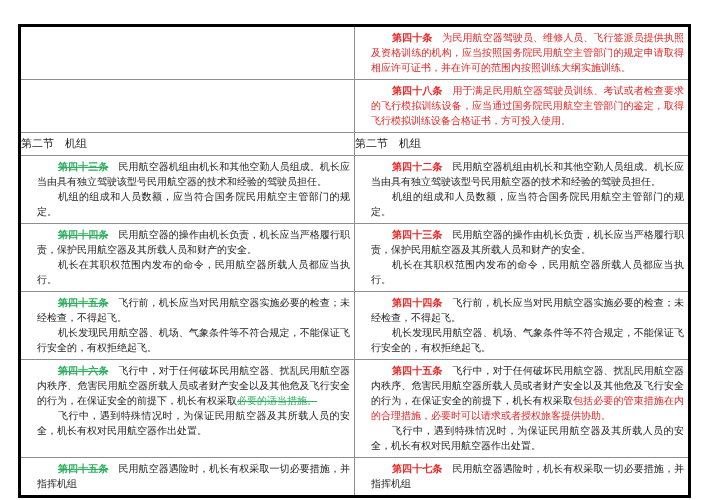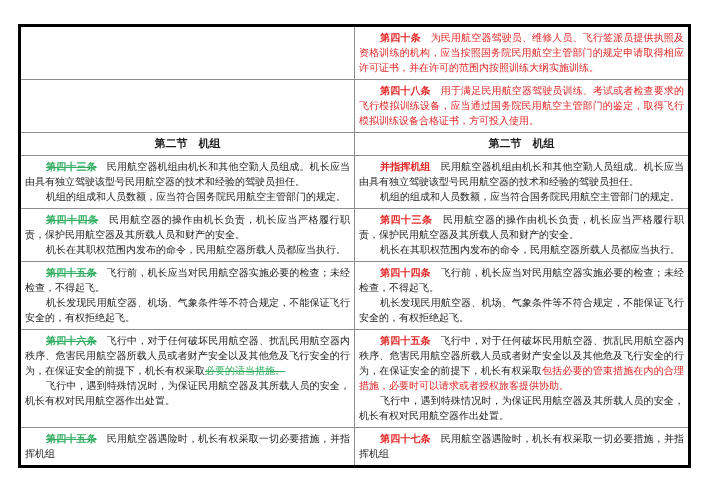--- a/index.html
+++ b/index.html
@@ -10,27 +10,27 @@
   table.compare{
     position:absolute;left:18px;top:24px;width:673px;
     border-collapse:collapse;table-layout:fixed;
     border:3px solid var(--border,#000);
     background:#fff;
   }
   td.cell{
     width:50%;
     border:1px solid var(--grid,#8e8e8e);
     vertical-align:top;
-    padding:3px 4px 4px 4px;
+    padding:3px 4px 4px 16px;
     font-size:10px;line-height:15px;
     color:var(--text,#1c1c1c);
     text-align:justify;
   }
   td.section-cell{
-    text-align:center;font-weight:bold;
+    text-align:left;font-weight:normal;
     padding:3px 0 4px 0;
     font-size:11px;
   }
   p.para{margin:0;text-indent:21px;word-break:break-all;}
   .run.na{color:var(--added,#e42525);font-weight:bold;}
   .run.a{color:var(--added,#e42525);}
   .run.nd{color:var(--deleted,#2fae60);font-weight:bold;text-decoration:line-through;}
   .run.d{color:var(--deleted,#2fae60);text-decoration:line-through;margin-top:48px;}
 </style>
 </head>
@@ -53,21 +53,21 @@
       <tr>
         <td class="cell section-cell"><span>第二节　机组</span></td>
         <td class="cell section-cell"><span>第二节　机组</span></td>
       </tr>
       <tr>
         <td class="cell">
           <p class="para"><span class="run nd">第四十三条</span><span class="run ">　民用航空器机组由机长和其他空勤人员组成。机长应当由具有独立驾驶该型号民用航空器的技术和经验的驾驶员担任。</span></p>
           <p class="para"><span class="run ">机组的组成和人员数额，应当符合国务院民用航空主管部门的规定。</span></p>
         </td>
         <td class="cell">
-          <p class="para"><span class="run na">并指挥机组</span><span class="run ">　民用航空器机组由机长和其他空勤人员组成。机长应当由具有独立驾驶该型号民用航空器的技术和经验的驾驶员担任。</span></p>
+          <p class="para"><span class="run na">第四十二条</span><span class="run ">　民用航空器机组由机长和其他空勤人员组成。机长应当由具有独立驾驶该型号民用航空器的技术和经验的驾驶员担任。</span></p>
           <p class="para"><span class="run ">机组的组成和人员数额，应当符合国务院民用航空主管部门的规定。</span></p>
         </td>
       </tr>
       <tr>
         <td class="cell">
           <p class="para"><span class="run nd">第四十四条</span><span class="run ">　民用航空器的操作由机长负责，机长应当严格履行职责，保护民用航空器及其所载人员和财产的安全。</span></p>
           <p class="para"><span class="run ">机长在其职权范围内发布的命令，民用航空器所载人员都应当执行。</span></p>
         </td>
         <td class="cell">
           <p class="para"><span class="run na">第四十三条</span><span class="run ">　民用航空器的操作由机长负责，机长应当严格履行职责，保护民用航空器及其所载人员和财产的安全。</span></p>

